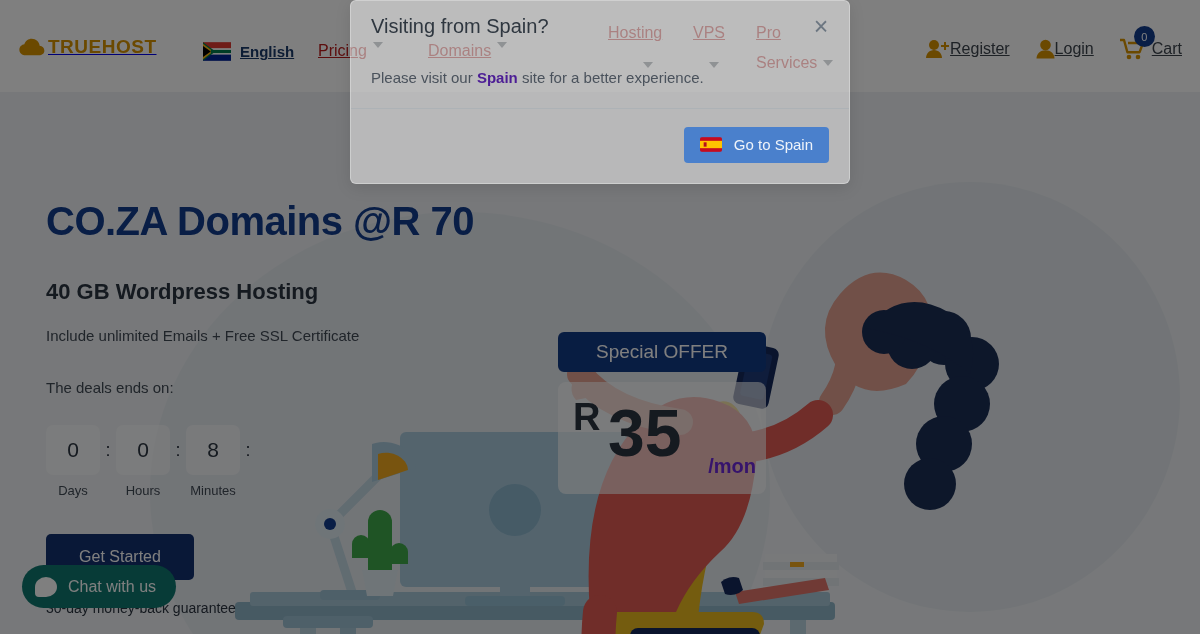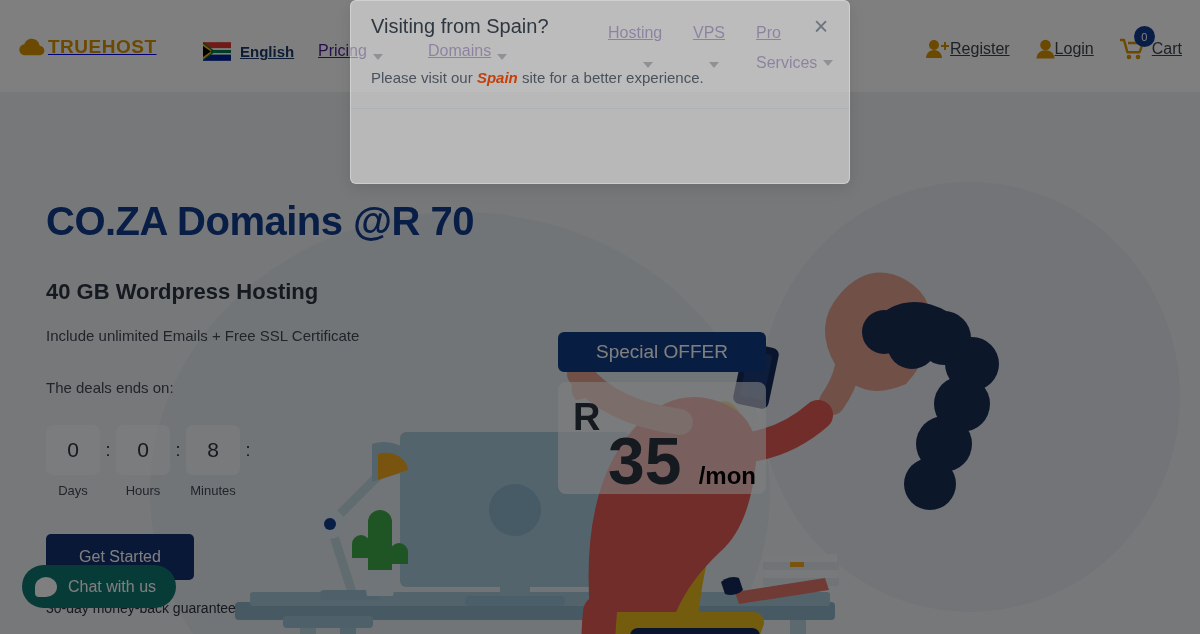--- a/index.html
+++ b/index.html
@@ -51,22 +51,22 @@
     font-size: 15px; color: #1b3a6b; font-weight: 600;
   }
   .flag-za { width: 28px; height: 19px; display:block; }
   .flag-es { width: 22px; height: 15px; display:block; border-radius:2px;}
 
   .menu {
     position: absolute; left: 318px; top: 0; right: 320px; height: 92px;
   }
   .menu-item {
     position: absolute;
-    font-size: 16px; color: #4c1d95;
-    display: flex; align-items: flex-end; gap: 6px;
+    font-size: 16px; color: #b91c1c;
+    display: flex; align-items: flex-start; gap: 6px;
     white-space: nowrap;
   }
   .caret {
     width: 0; height: 0;
     border-left: 5px solid transparent;
     border-right: 5px solid transparent;
     border-top: 6px solid #555c66;
     display:inline-block;
   }
   .m-pricing  { left: 0px;   top: 42px; }
@@ -156,25 +156,25 @@
     position: absolute; left: 558px; top: 290px;
     width: 208px; height: 112px; border-radius: 8px;
     background: rgba(255,255,255,.62);
   }
   .price-r {
     position: absolute; left: 15px; top: 14px;
     font-size: 38px; font-weight: bold; color: #2b3440;
   }
   .price-num {
     position: absolute; left: 50px; top: 18px;
-    font-size: 66px; font-weight: bold; color: #2b3440; line-height: 1; margin-top: 28px;
+    font-size: 66px; font-weight: bold; color: #2b3440; line-height: 1;
   }
   .price-mon {
-    position: absolute; right: 10px; bottom: 4px;
-    font-size: 24px; font-weight: bold; color: #000000;
+    position: absolute; right: 10px; bottom: 16px;
+    font-size: 20px; font-weight: bold; color: #6d28d9;
   }
 
   
   .chat-btn {
     position: absolute; left: 22px; top: 565px;
     height: 43px; padding: 0 20px 0 13px; border-radius: 22px;
     background: #0f766e; border: none; cursor: pointer;
     display: flex; align-items: center; gap: 11px;
     color: #fff; font-size: 16px; font-family: inherit;
     z-index: 6;
@@ -205,21 +205,21 @@
   .modal-close {
     position: absolute; right: 12px; top: 9px;
     width: 32px; height: 32px; background: transparent; border: none;
     cursor: pointer; color: #6c7681; font-size: 25px; line-height: 1;
     font-family: inherit;
   }
   .modal-body {
     padding: 12px 20px 22px 20px;
     font-size: 15px; color: #4a525c;
   }
-  .modal-body b { color: #c2410c; font-style: italic; }
+  .modal-body b { color: #4c1d95; }
   .modal-foot {
     border-top: 1px solid rgba(160,170,180,.45);
     height: 72px; display: flex; align-items: center;
     justify-content: flex-end; gap: 11px; padding-right: 20px;
   }
   .btn-stay {
     height: 36px; padding: 0 19px; border-radius: 4px; border: none;
     background: #6d747c; color: #d8dcdf; font-size: 15px;
     cursor: pointer; font-family: inherit;
   }
@@ -434,14 +434,23 @@
 
 <div id="modal" role="dialog">
   <div class="modal-head">
     <span class="modal-title">Visiting from Spain?</span>
     <button class="modal-close">×</button>
   </div>
   <div class="modal-body">
     <span>Please visit our </span><b>Spain</b><span> site for a better experience.</span>
   </div>
   <div class="modal-foot">
+    <button class="btn-go">
+      <svg class="flag-es" viewBox="0 0 30 20">
+        <rect width="30" height="20" fill="#c60b1e"></rect>
+        <rect width="30" height="10" y="5" fill="#ffc400"></rect>
+        <rect x="5" y="7" width="4" height="6" fill="#c60b1e"></rect>
+        <rect x="5.8" y="8" width="2.4" height="4" fill="#ad1519"></rect>
+      </svg>
+      <span>Go to Spain</span>
+    </button>
   </div>
 </div>
 
 </body></html>

